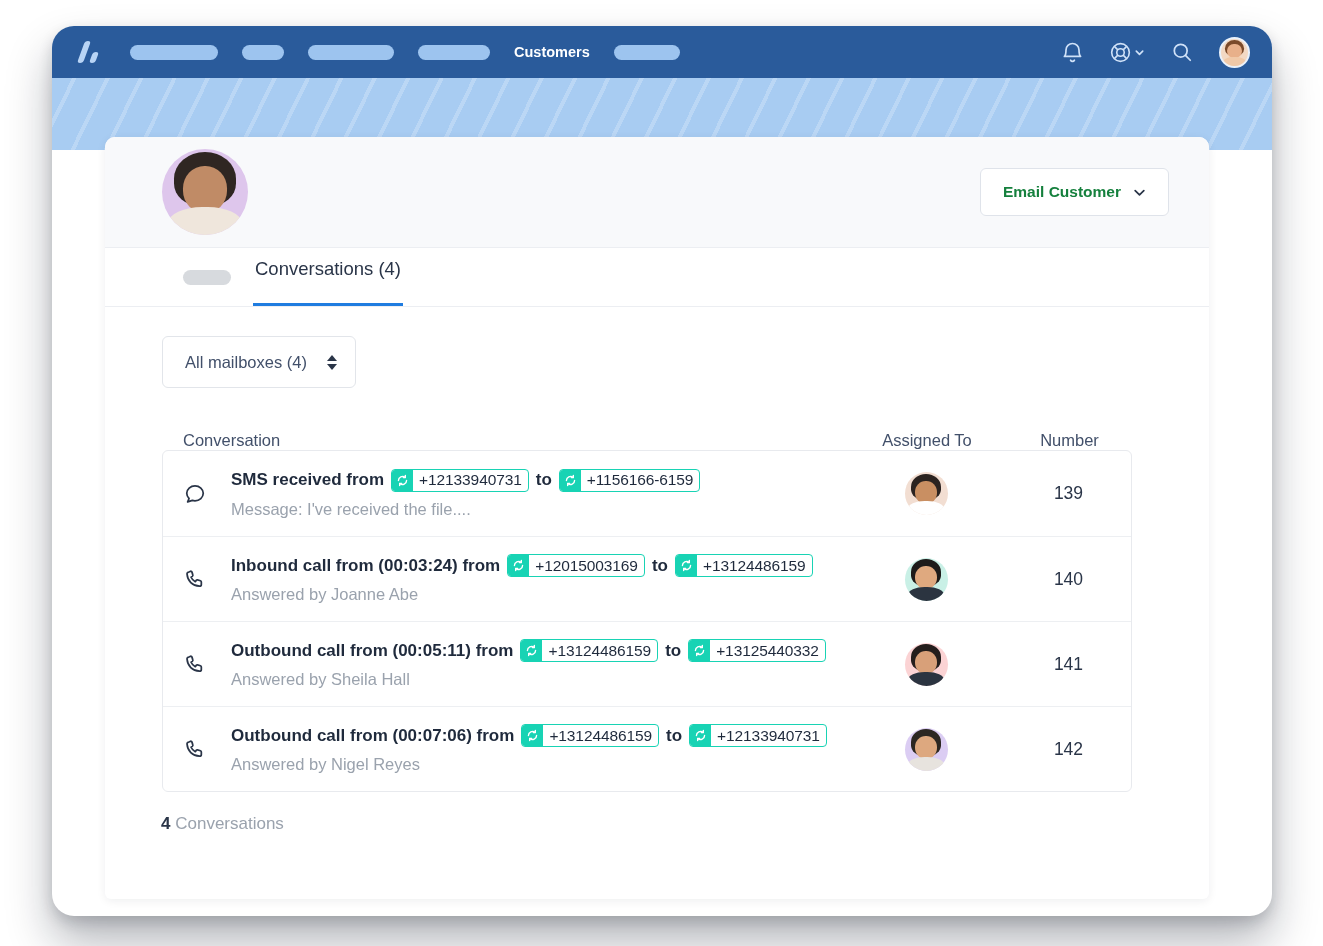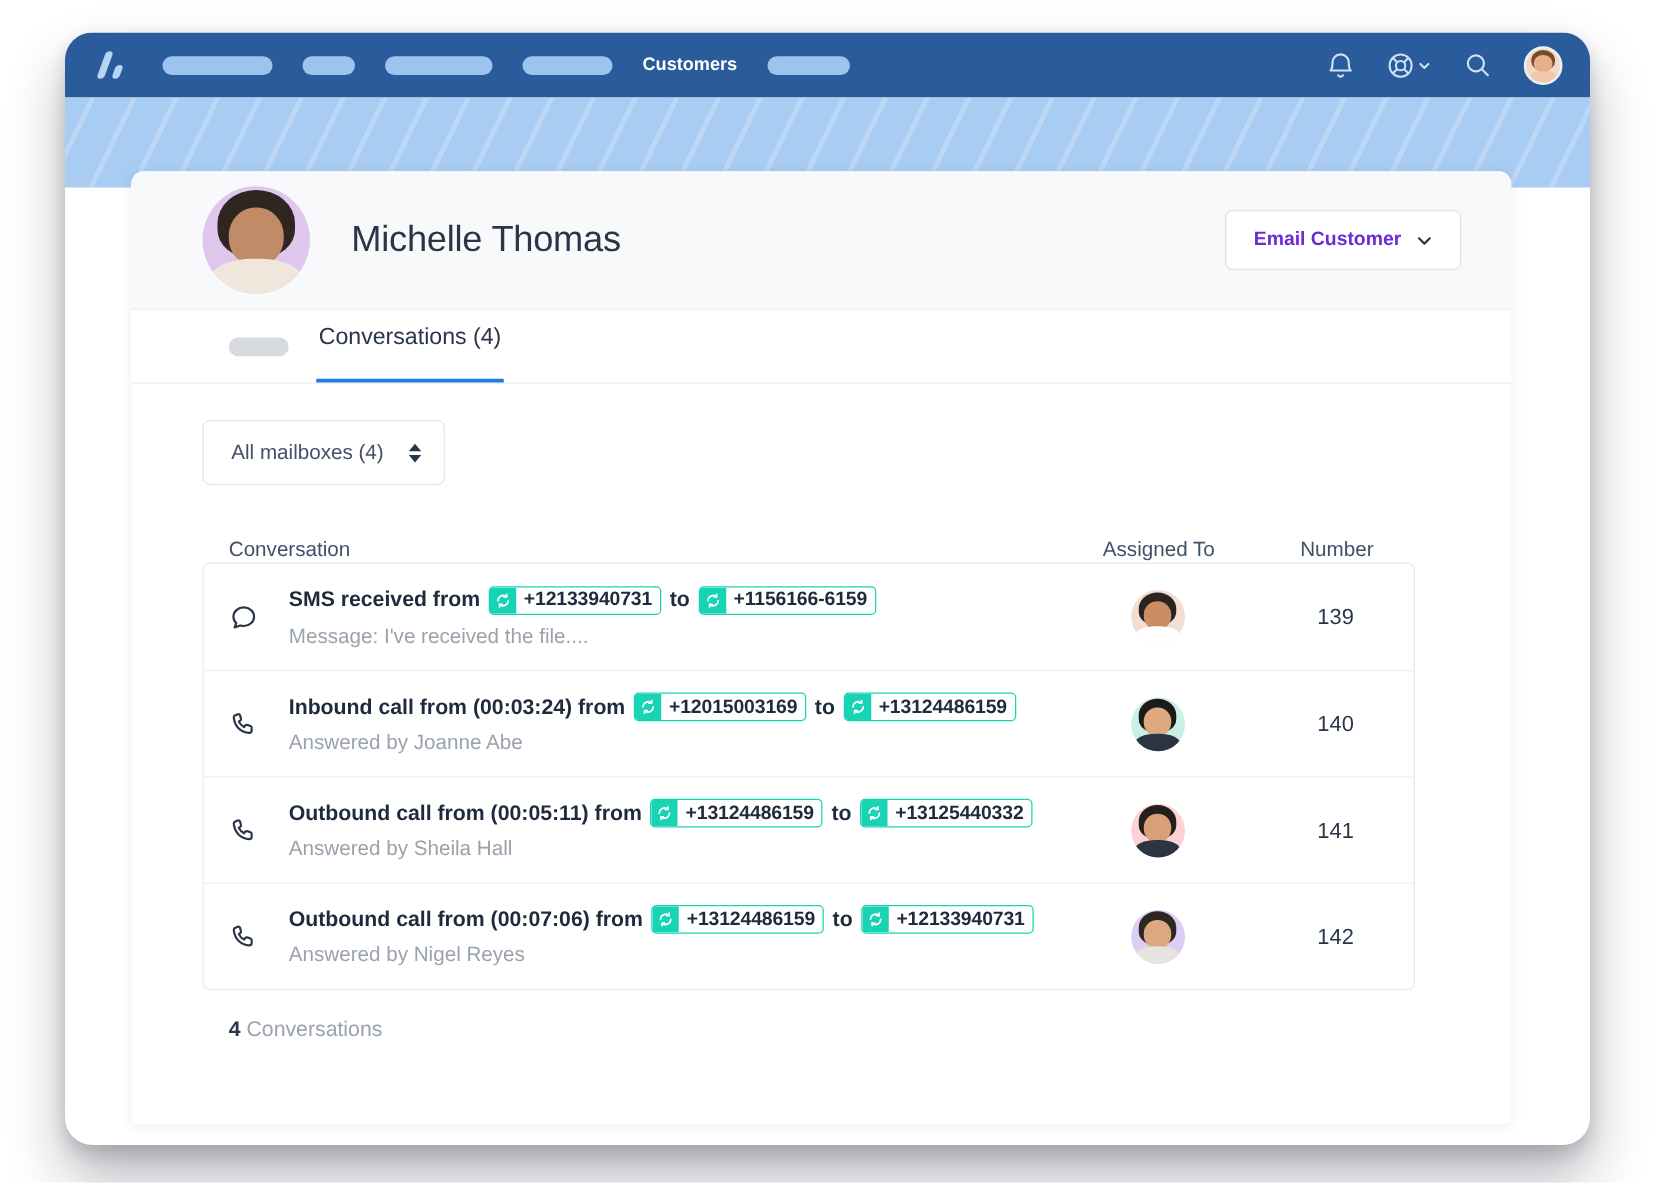--- a/index.html
+++ b/index.html
@@ -130,21 +130,21 @@
     letter-spacing: -.2px;
   }
   .email-btn {
     margin-left: auto;
     height: 48px;
     padding: 0 22px;
     background: #ffffff;
     border: 1px solid #dfe3ea;
     border-radius: 6px;
     display: flex; align-items: center; gap: 12px;
-    font-size: 15.5px; font-weight: 700; color: #6d28d9;
+    font-size: 15.5px; font-weight: 700; color: #15803d;
     cursor: pointer;
     white-space: nowrap;
   }
 
   
   .tabs {
     height: 59px;
     padding: 0 0 0 78px;
     display: flex; align-items: flex-end;
     border-bottom: 1px solid #eceef2;
@@ -223,21 +223,21 @@
   }
   .row-sub { margin-top: 8px; font-size: 16.5px; color: #9aa2ad; }
 
   .tag {
     display: inline-flex; align-items: center;
     height: 23px;
     border: 1px solid #18d3b4;
     border-radius: 4px;
     background: #ffffff;
     overflow: hidden;
-    font-weight: 700;
+    font-weight: 400;
   }
   .tag .badge {
     width: 21px; height: 100%;
     background: #18d3b4;
     display: flex; align-items: center; justify-content: center;
     flex: 0 0 auto;
   }
   .tag .num {
     padding: 0 6px;
     font-size: 15.5px;
@@ -246,21 +246,21 @@
     white-space: nowrap;
   }
 
   .cell-assign { width: 160px; flex: 0 0 auto; display: flex; justify-content: center; }
   .row-avatar { width: 43px; height: 43px; border-radius: 50%; overflow: hidden; position: relative; }
   .cell-num {
     width: 125px; flex: 0 0 auto; text-align: center;
     font-size: 17.5px; color: #2a3548;
   }
 
-  .tfoot { margin: 22px 0 0 78px; font-size: 17px; color: #9aa2ad; }
+  .tfoot { margin: 22px 0 0 56px; font-size: 17px; color: #9aa2ad; }
   .tfoot b { color: #2a3548; font-weight: 700; }
 </style>
 </head>
 <body>
 
 <div class="stage">
   <div class="window">
 
     <div class="topnav">
 
@@ -321,21 +321,20 @@
     <div class="card">
 
       <div class="card-head">
         <div class="cust-avatar">
           <div class="face">
             <div class="hair" style="background:#2f2622"></div>
             <div class="head" style="background:#c08b66"></div>
             <div class="body" style="background:#efe6dc"></div>
           </div>
         </div>
-        <div class="cust-name">Michelle Thomas</div>
 
         <div class="email-btn">
           <span>Email Customer</span>
           <svg width="13" height="13" viewBox="0 0 12 12" fill="none" stroke="#2a3548" stroke-width="1.6" stroke-linecap="round" stroke-linejoin="round">
             <path d="M2 4.3L6 8.2l4-3.9"></path>
           </svg>
         </div>
       </div>
 
       <div class="tabs">

